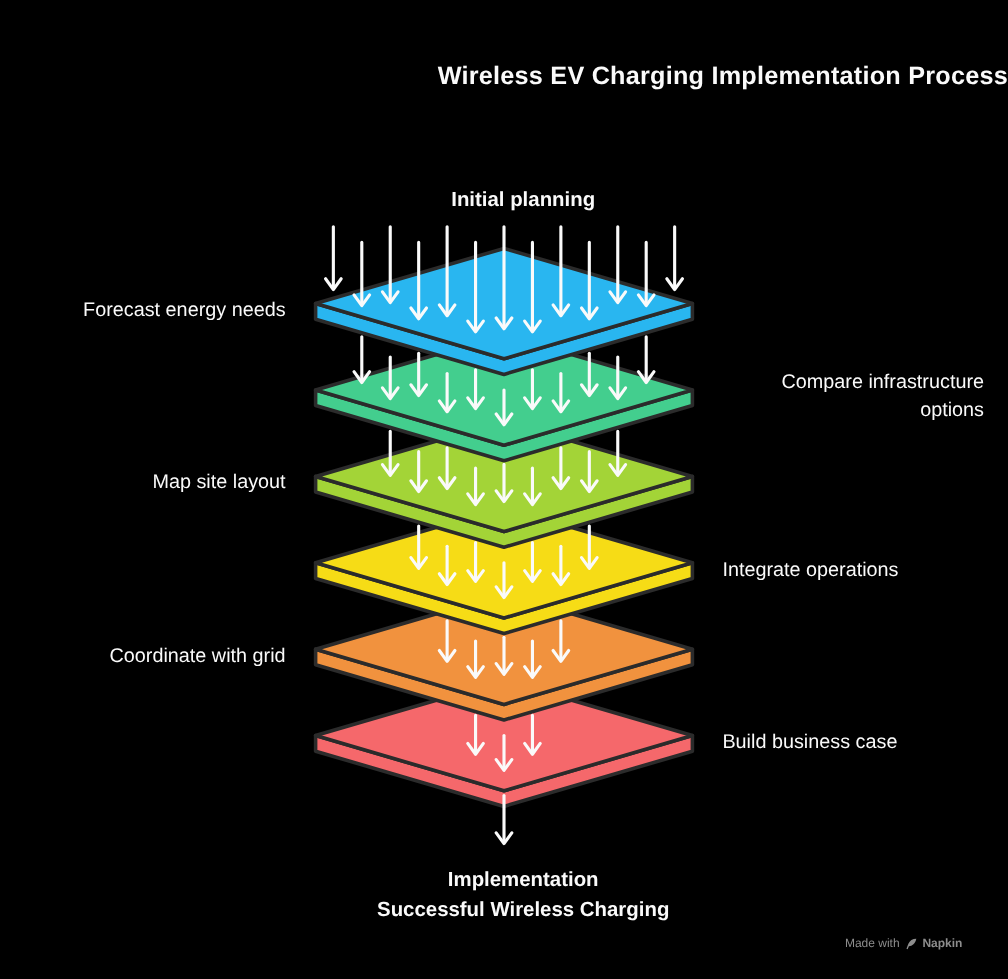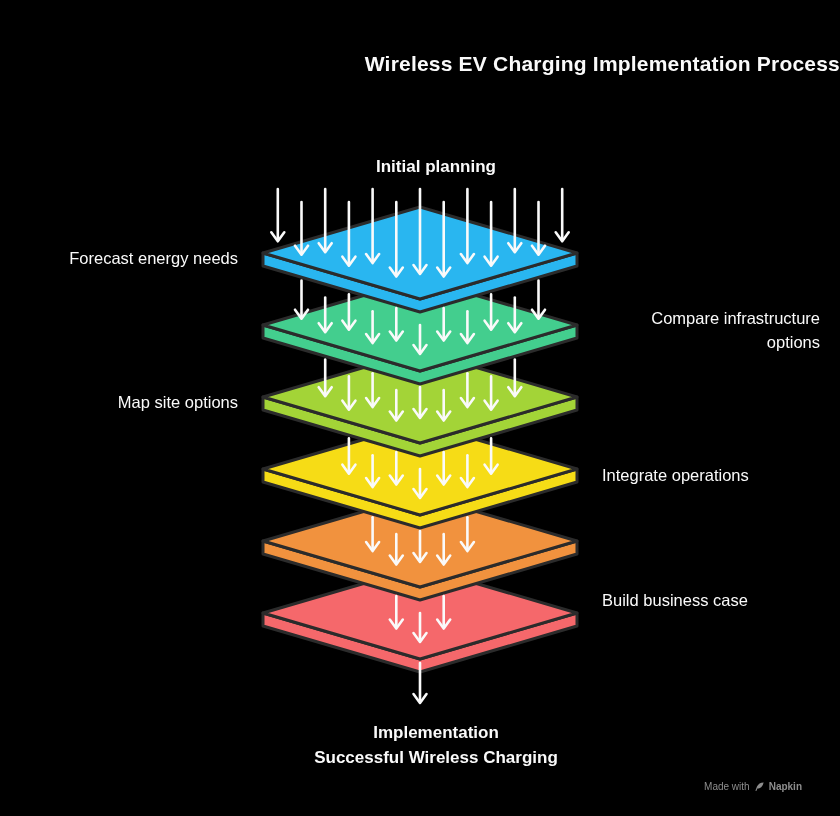--- a/index.html
+++ b/index.html
@@ -175,26 +175,27 @@
     </svg>
 
   <div class="title">Wireless EV Charging Implementation Process</div>
 
   <div class="flow-label input-label">Initial planning</div>
 
   <div class="layer-label left" style="top:246px">Forecast energy needs</div>
 
   <div class="layer-label right wrap" style="top:306px">Compare infrastructure options</div>
 
-  <div class="layer-label left" style="top:390px">Map site options</div>
+  <div class="layer-label left" style="top:390px">Map site layout</div>
 
   <div class="layer-label right" style="top:463px">Integrate operations</div>
 
-
-  <div class="layer-label right" style="top:588px">Build business case</div>
+  <div class="layer-label left" style="top:535px">Coordinate with grid</div>
+
+  <div class="layer-label right" style="top:606px">Build business case</div>
 
   <div class="flow-label output-label">
     <div>Implementation</div>
     <div>Successful Wireless Charging</div>
   </div>
 
   <div class="watermark">
     <span>Made with</span>
     <span style="display:inline-flex">
       <svg width="11" height="11" viewBox="0 0 24 24">

